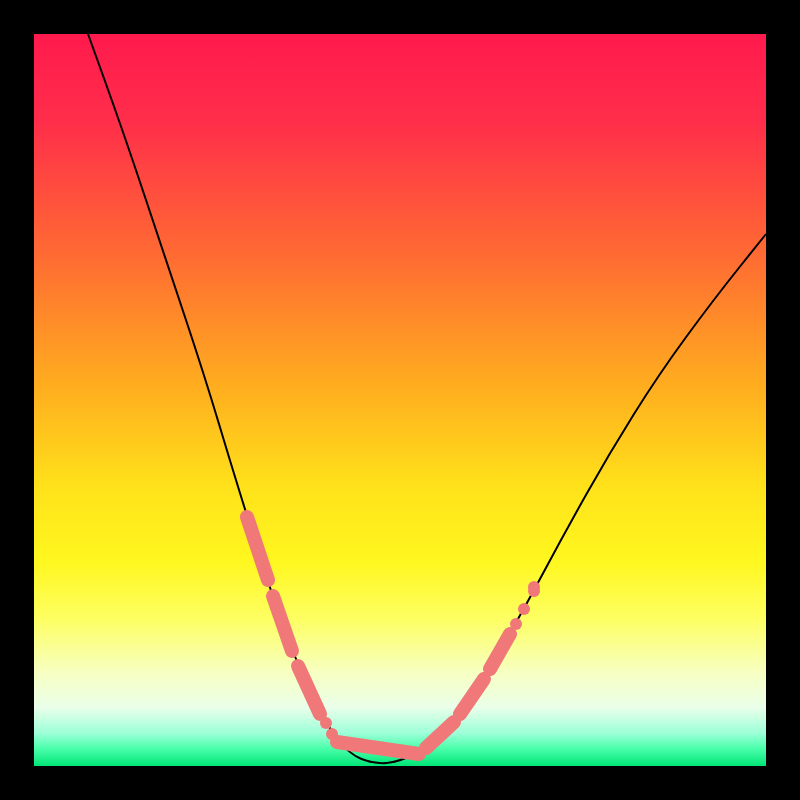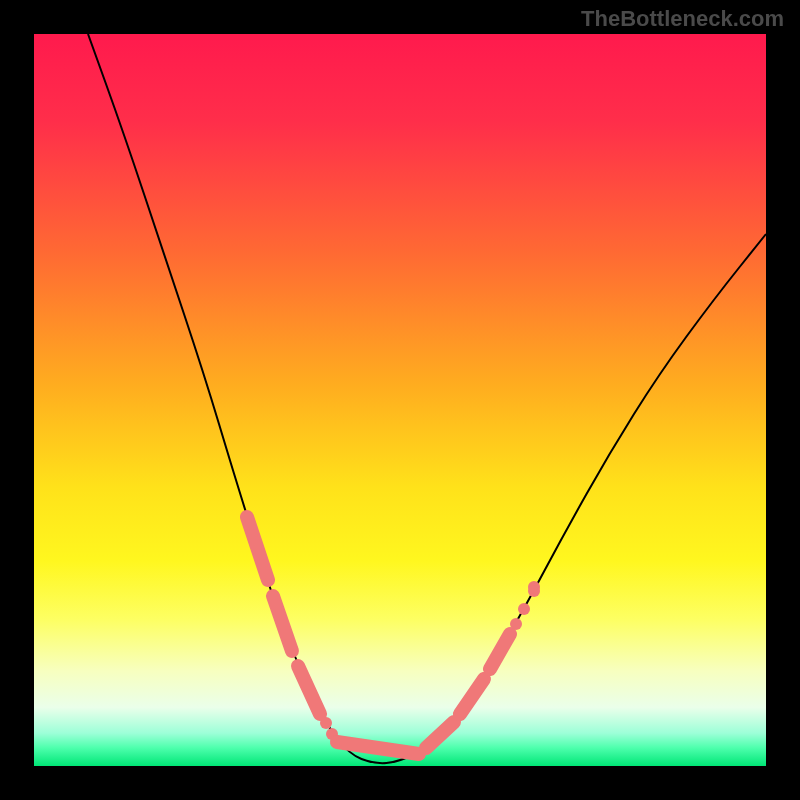--- a/index.html
+++ b/index.html
@@ -29,21 +29,20 @@
   svg {
     position: absolute;
     top: 0;
     left: 0;
   }
 </style>
 </head>
 <body>
 
 <div class="canvas">
-  <div class="watermark">TheBottleneck.com</div>
 
   <svg id="plot" width="800" height="800" viewBox="0 0 800 800">
     <defs>
       <linearGradient id="bg-grad" x1="0" y1="0" x2="0" y2="1">
           <stop offset="0%" stop-color="#ff1a4d"></stop>
           <stop offset="12%" stop-color="#ff2e4a"></stop>
           <stop offset="30%" stop-color="#ff6a33"></stop>
           <stop offset="48%" stop-color="#ffad1f"></stop>
           <stop offset="62%" stop-color="#ffe21a"></stop>
           <stop offset="72%" stop-color="#fff71f"></stop>

